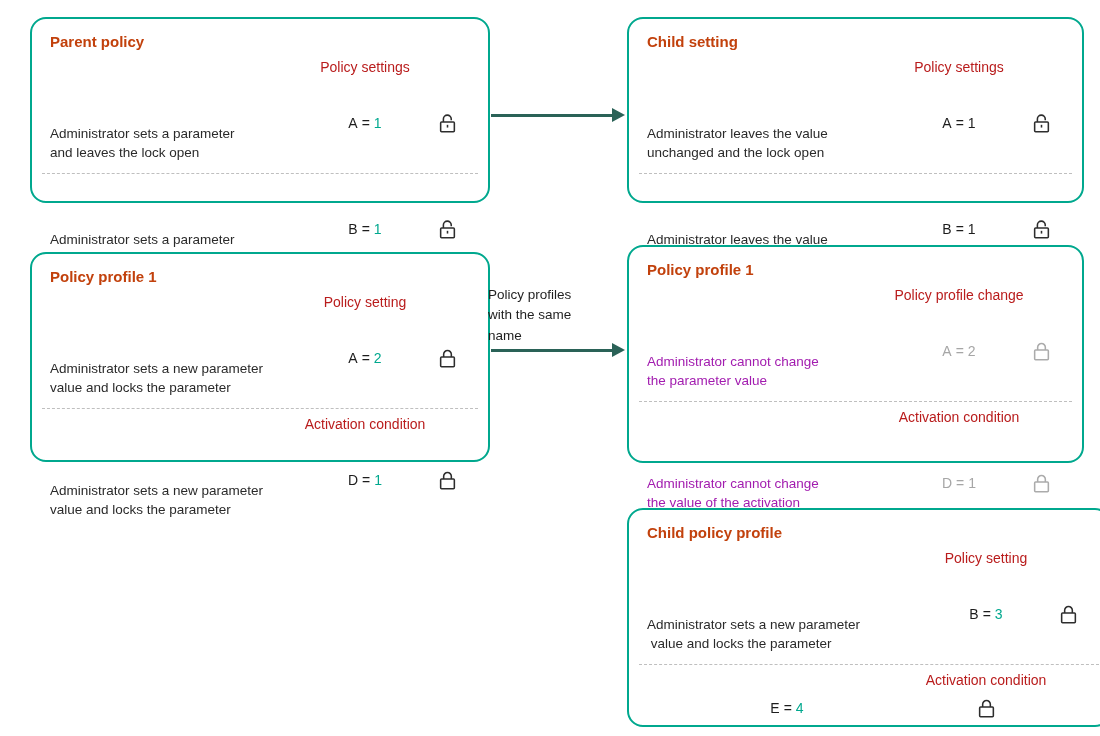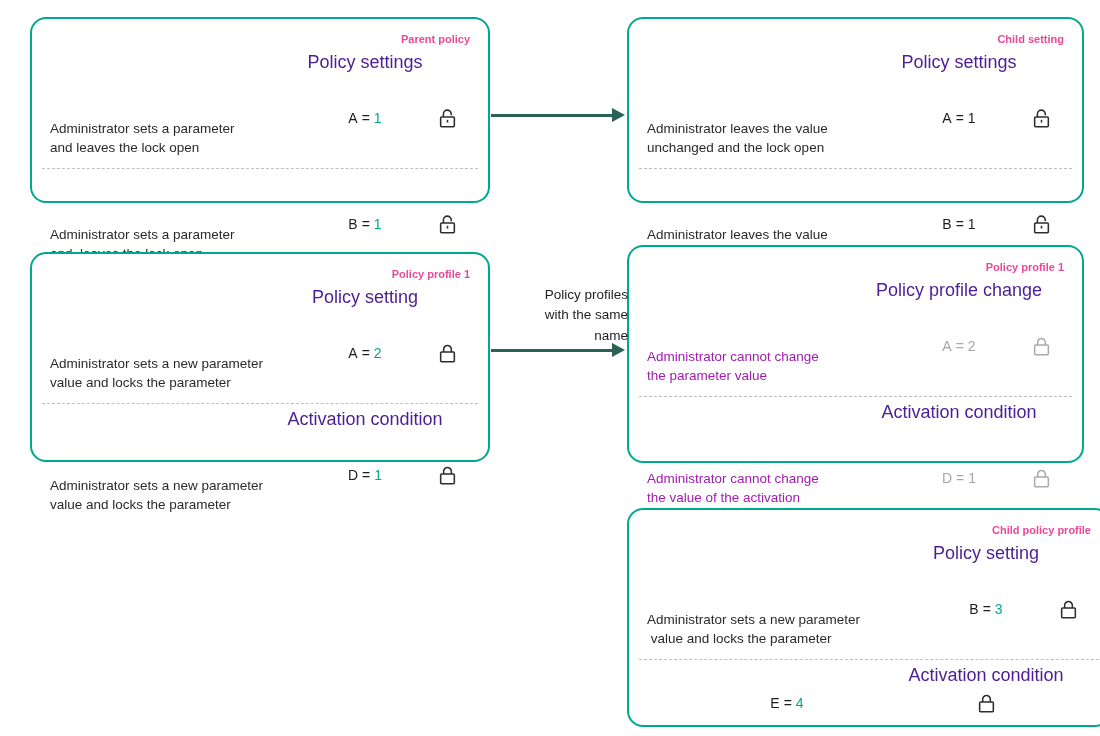--- a/index.html
+++ b/index.html
@@ -6,26 +6,26 @@
   body { font-family:"Liberation Sans", sans-serif; color:#1e1e1e; }
 
   .canvas { position:relative; width:1100px; height:736px; background:#ffffff; overflow:hidden; }
 
   .box {
     position:absolute; box-sizing:border-box;
     border:2px solid #00a88e; border-radius:16px; background:#ffffff;
     padding:10px 18px 8px 18px;
     display:flex; flex-direction:column;
   }
-  .box-title { text-align:right; font-size:11px; font-weight:bold; color:#ec4899; padding:4px 0 4px; }
+  .box-title { text-align:left; font-size:15px; font-weight:bold; color:#c2410c; padding:4px 0 4px; }
 
   .grid-row { display:grid; grid-template-columns:1fr 110px 46px; column-gap:4px; align-items:center; }
 
   .sec-header-row { margin:3px 0 2px; min-height:20px; }
-  .sec-header { grid-column:2; justify-self:center; white-space:nowrap; font-size:18px; color:#4c1d95; }
+  .sec-header { grid-column:2; justify-self:center; white-space:nowrap; font-size:14px; color:#b91c1c; }
 
   .row { margin:5px 0 9px; }
   .row.no-header { margin-top:14px; }
   .desc { font-size:13.5px; line-height:1.42; color:#2a2a2a; white-space:pre-wrap;margin-top:40px; }
   .val { text-align:center; font-size:14px; font-weight:normal; color:#1d1d1d; white-space:nowrap; }
   .val .eq { margin:0 4px; }
   .val .num.teal { color:#00a88e; }
   .lock { justify-self:center; display:flex; color:#2d2d2d; }
 
   .muted .desc { color:#a21caf; }
@@ -36,21 +36,21 @@
 
   .arrow { position:absolute; display:flex; align-items:center; height:14px; }
   .arrow .shaft { flex:1; height:3px; background:#2a6257; }
   .arrow .head {
     width:0; height:0;
     border-left:13px solid #2a6257;
     border-top:7px solid transparent;
     border-bottom:7px solid transparent;
   }
   .arrow-label {
-    position:absolute; text-align:right; font-size:13.5px; line-height:1.5;
+    position:absolute; text-align:left; font-size:13.5px; line-height:1.5;
     color:#1f1f1f; white-space:pre-line;
   }
 
   .lock-svg { display:block; }
 </style>
 </head>
 <body>
 
 <svg width="0" height="0" style="position:absolute" aria-hidden="true">
   <defs>

